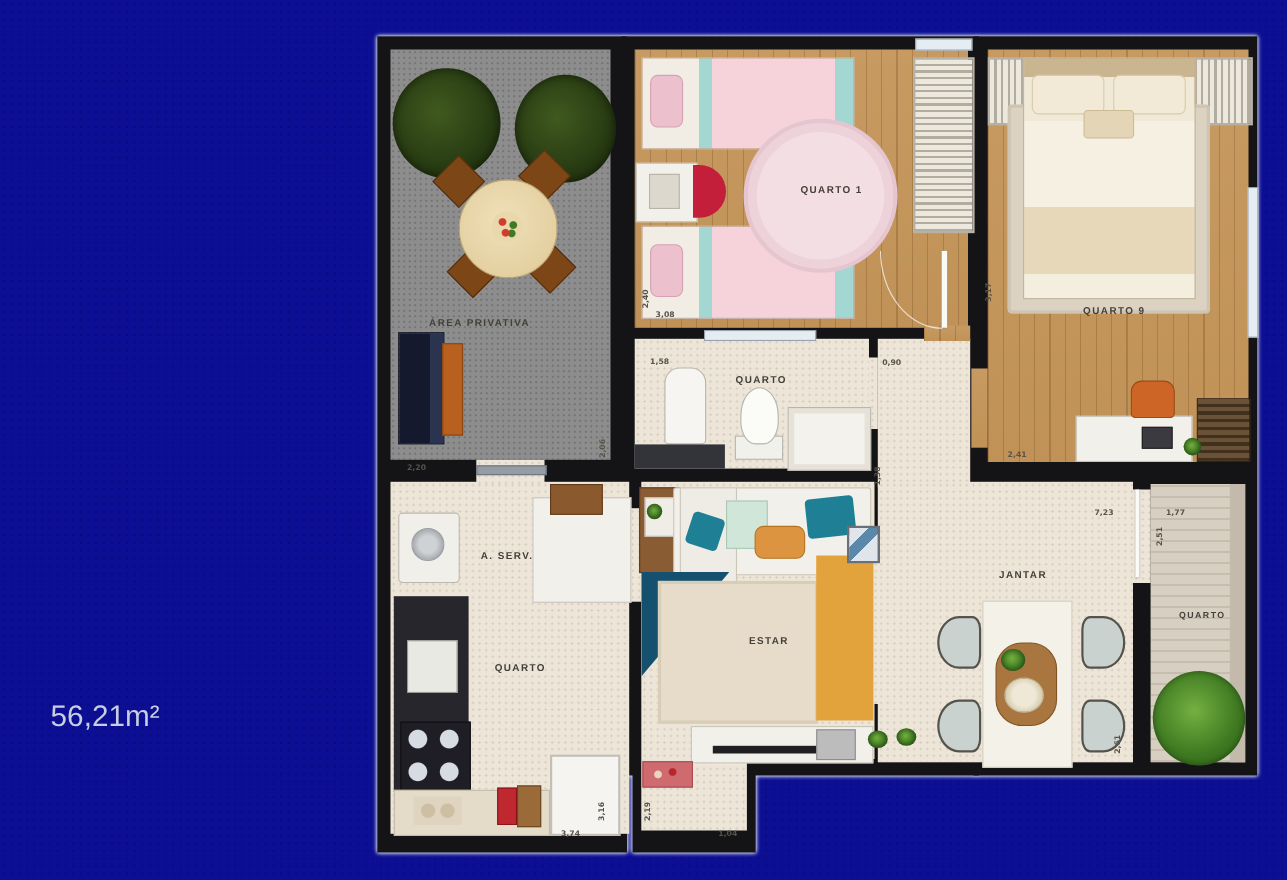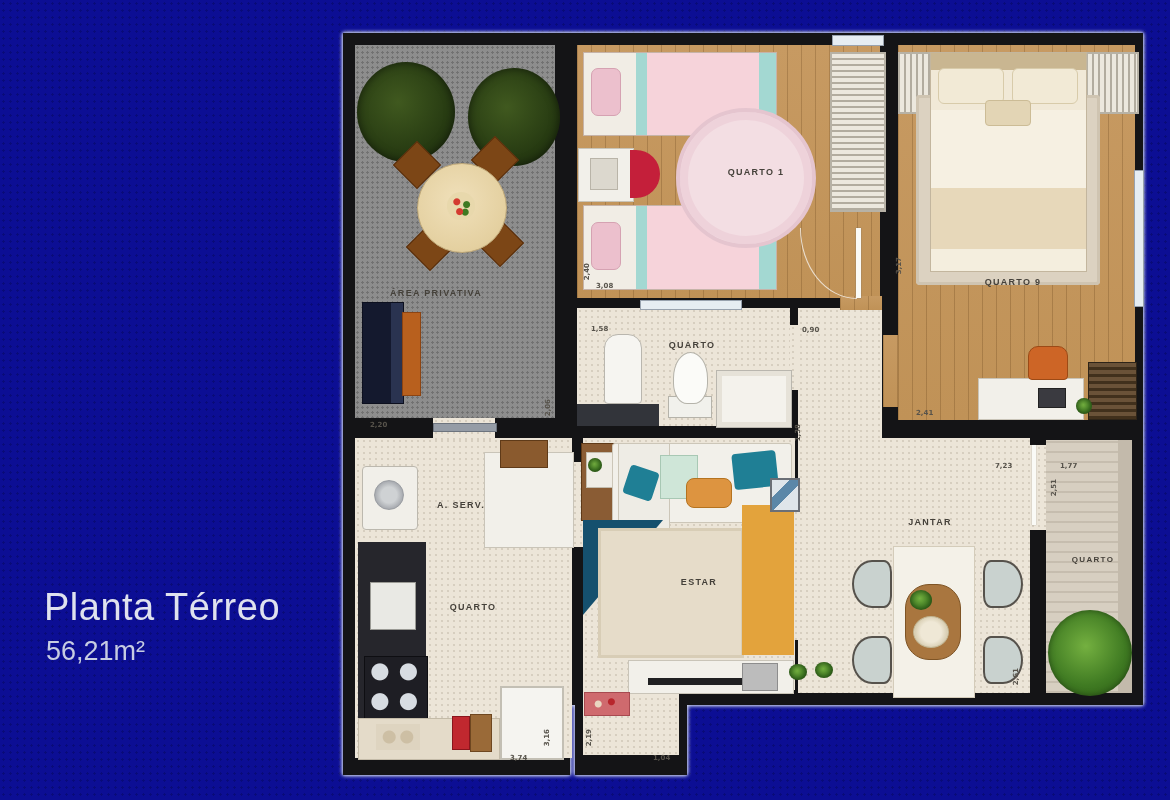--- a/index.html
+++ b/index.html
@@ -202,16 +202,15 @@
   <span class="dim v" style="left:794px;top:408px;">1,38</span>
   <span class="dim" style="left:995px;top:446px;">7,23</span>
   <span class="dim" style="left:1060px;top:446px;">1,77</span>
   <span class="dim v" style="left:1050px;top:463px;">2,51</span>
   <span class="dim v" style="left:1012px;top:652px;">2,61</span>
   <span class="dim" style="left:510px;top:738px;">3,74</span>
   <span class="dim v" style="left:543px;top:713px;">3,16</span>
   <span class="dim v" style="left:585px;top:713px;">2,19</span>
   <span class="dim" style="left:653px;top:738px;">1,04</span>
 
-  <div class="title-main">Planta Térreo</div>
   <div class="title-area">56,21m²</div>
 
 </div>
 
 </body></html>

